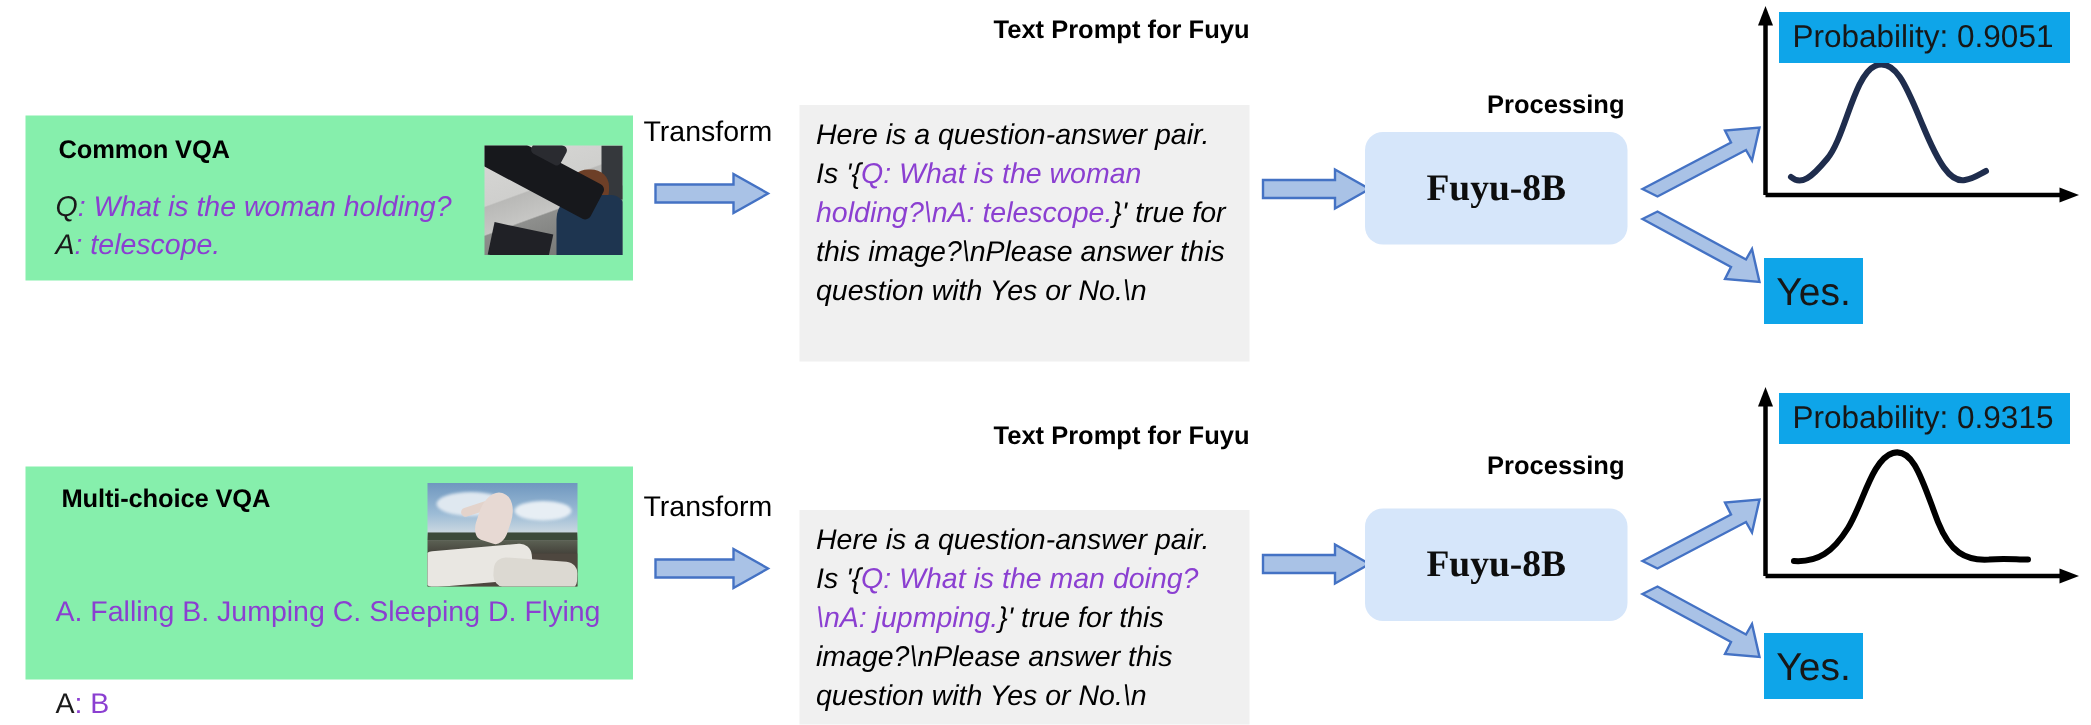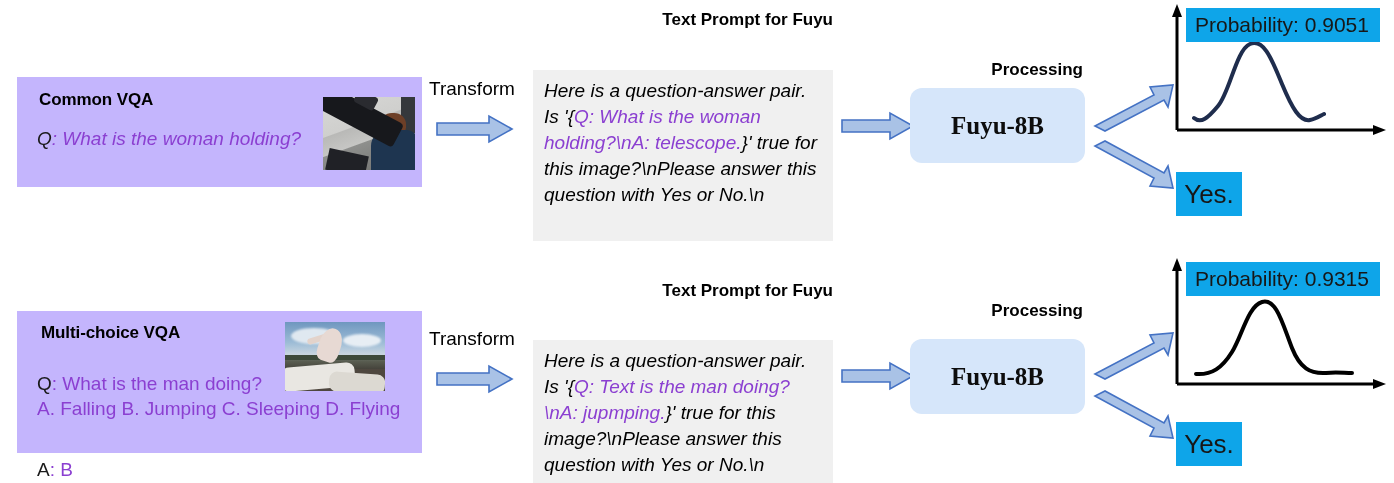--- a/index.html
+++ b/index.html
@@ -12,21 +12,21 @@
     height: 483px;
     position: relative;
     font-family: "Liberation Sans", sans-serif;
     color: #000000;
     overflow: hidden;
   }
   .abs { position: absolute; }
 
   
   .vqa-box {
-    background: #c4b5fd;
+    background: #86efac;
     box-sizing: border-box;
   }
   .vqa-title {
     font-weight: bold;
     font-size: 17px;
     color: #000;
     letter-spacing: -0.1px;
   }
   .vqa-line {
     font-size: 19px;
@@ -170,20 +170,23 @@
   svg { display: block; overflow: visible; }
 </style>
 </head>
 <body>
 
 <div class="abs vqa-box" style="left:17px; top:77px; width:405px; height:110px;">
   <div class="abs vqa-title" style="left:22px; top:13px;">Common VQA</div>
   <div class="abs vqa-line italic" style="left:20px; top:49px;">
     <span class="lbl">Q</span><span class="ans">: What is the woman holding?</span>
   </div>
+  <div class="abs vqa-line italic" style="left:20px; top:74px;">
+    <span class="lbl">A</span><span class="ans">: telescope.</span>
+  </div>
 
   <div class="abs thumb thumb-telescope" style="left:306px; top:20px; width:92px; height:73px;">
     <div class="tel-dark"></div>
     <div class="tel-person-head"></div>
     <div class="tel-person-body"></div>
     <div class="tel-tube"></div>
     <div class="tel-tube2"></div>
     <div class="tel-mount"></div>
   </div>
 </div>
@@ -237,23 +240,20 @@
 <div class="abs chip chip-prob" style="left:1186px; top:8px; width:194px; height:34px;">
   <span>Probability: 0.9051</span>
 </div>
 
 <div class="abs chip chip-yes" style="left:1176px; top:172px; width:66px; height:44px;">
   <span>Yes.</span>
 </div>
 
 <div class="abs vqa-box" style="left:17px; top:311px; width:405px; height:142px;">
   <div class="abs vqa-title" style="left:24px; top:12px;">Multi-choice VQA</div>
-  <div class="abs vqa-line" style="left:20px; top:60px;">
-    <span class="lbl">Q</span><span class="ans">: What is the man doing?</span>
-  </div>
   <div class="abs vqa-line ans" style="left:20px; top:85px;">A. Falling B. Jumping C. Sleeping D. Flying</div>
   <div class="abs vqa-line" style="left:20px; top:110px;margin-top:36px;">
     <span class="lbl">A</span><span class="ans">: B</span>
   </div>
 
   <div class="abs thumb thumb-jump" style="left:268px; top:11px; width:100px; height:69px;">
     <div class="jp-cloud1"></div>
     <div class="jp-cloud2"></div>
     <div class="jp-rail"></div>
     <div class="jp-ground"></div>
@@ -266,21 +266,21 @@
 
 <div class="abs arrow-label" style="left:429px; top:328px;">Transform</div>
 <div class="abs" style="left:437px; top:365px; width:76px; height:28px;">
   <svg width="76" height="28" viewBox="0 0 76 28">
     <polygon points="0,8 52,8 52,1 75,14 52,27 52,20 0,20" fill="#a9c2e6" stroke="#4472c4" stroke-width="1.6"></polygon>
   </svg>
 </div>
 
 <div class="abs caption" style="left:533px; top:281px; width:300px;">Text Prompt for Fuyu</div>
 <div class="abs prompt-box" style="left:533px; top:312px; width:300px; height:148px;">
-  <span class="pk">Here is a question-answer pair. Is '{</span><span class="pp">Q: Text is the man doing?\nA: jupmping.</span><span class="pk">}' true for this image?\nPlease answer this question with Yes or No.\n</span>
+  <span class="pk">Here is a question-answer pair. Is '{</span><span class="pp">Q: What is the man doing?\nA: jupmping.</span><span class="pk">}' true for this image?\nPlease answer this question with Yes or No.\n</span>
 </div>
 
 <div class="abs" style="left:842px; top:362px; width:72px; height:28px;">
   <svg width="72" height="28" viewBox="0 0 72 28">
     <polygon points="0,8 48,8 48,1 71,14 48,27 48,20 0,20" fill="#a9c2e6" stroke="#4472c4" stroke-width="1.6"></polygon>
   </svg>
 </div>
 
 <div class="abs caption" style="left:913px; top:301px; width:170px;">Processing</div>
 <div class="abs model-box" style="left:910px; top:339px; width:175px; height:75px;">

